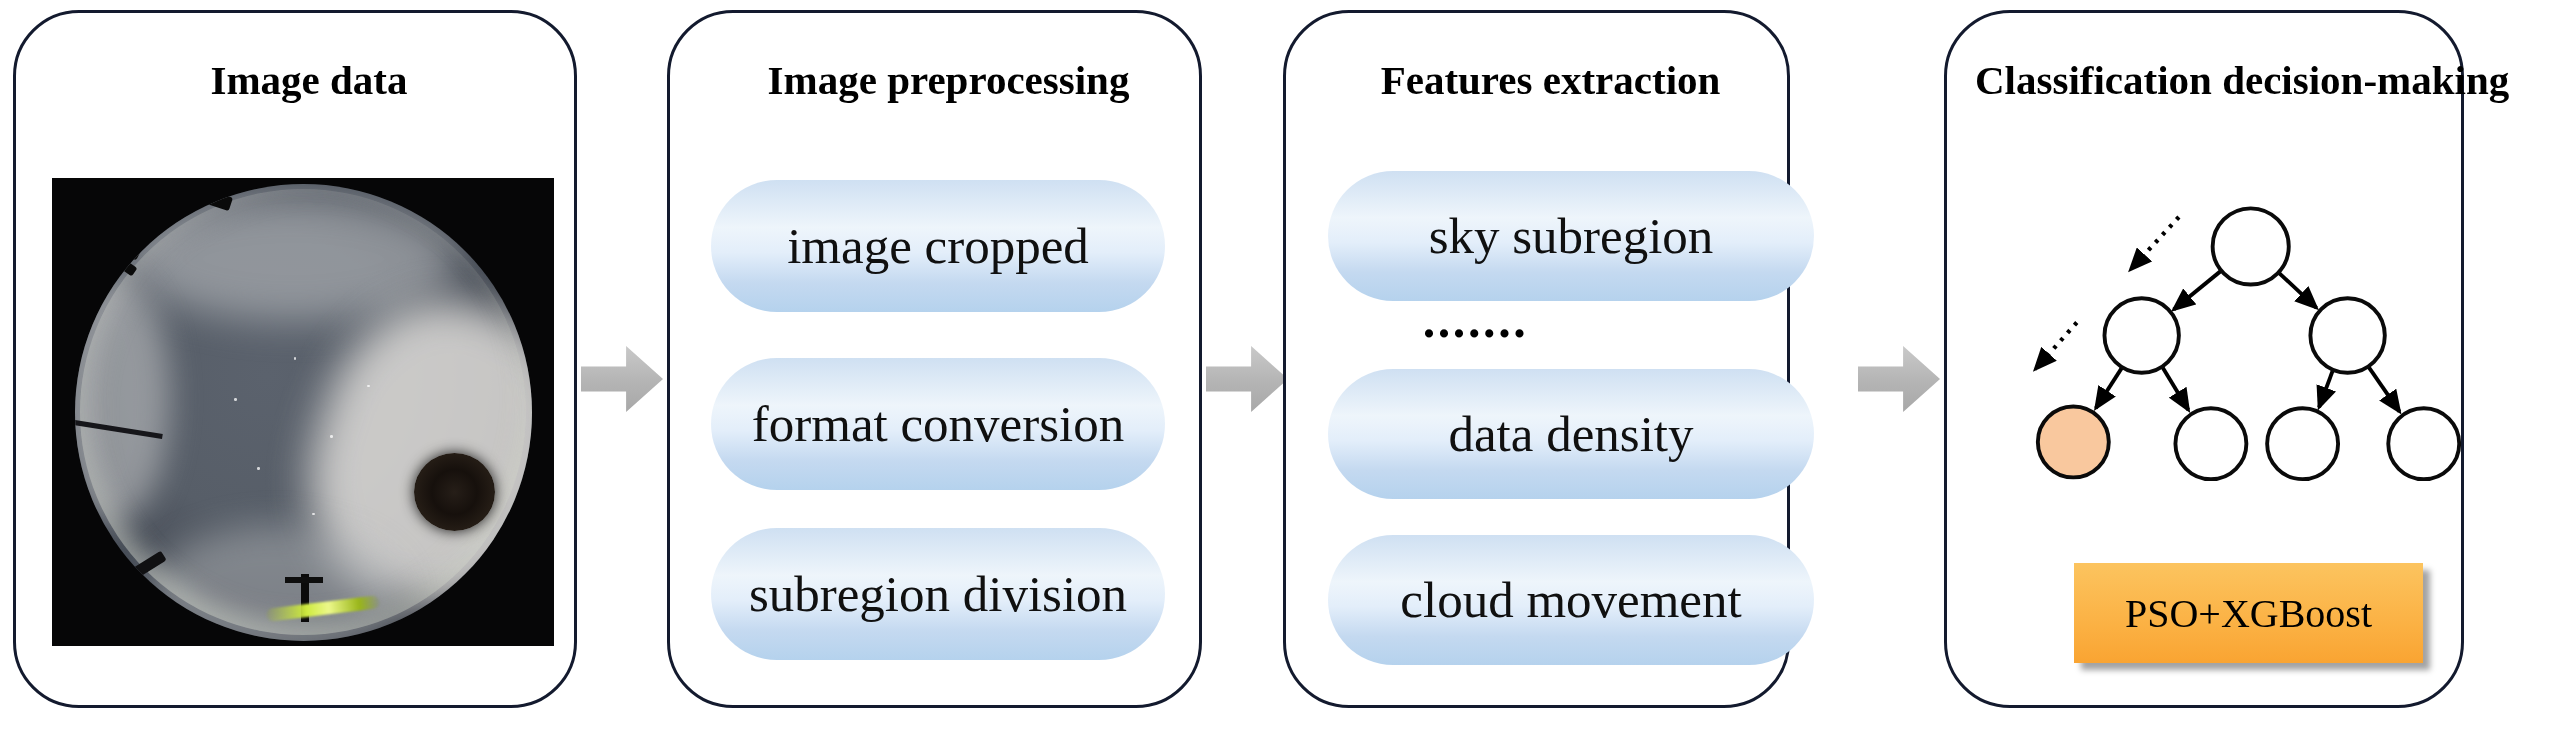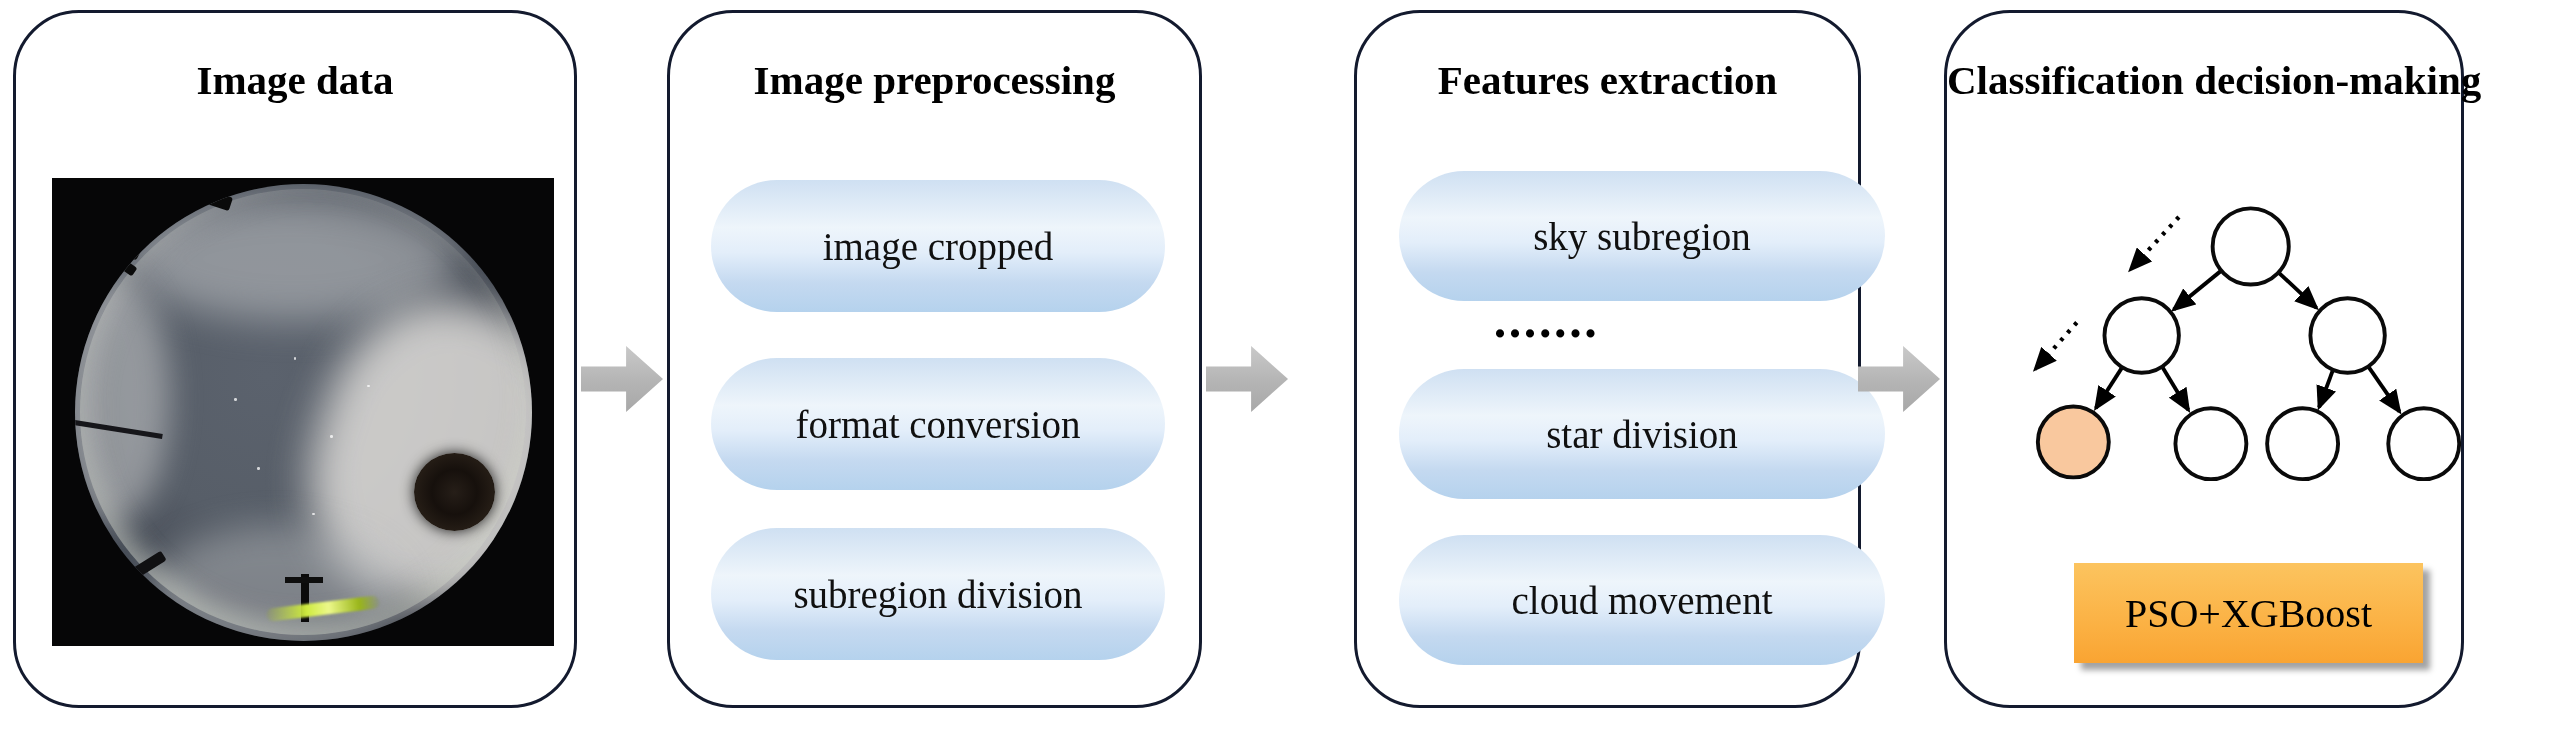--- a/index.html
+++ b/index.html
@@ -5,31 +5,31 @@
   html,body{margin:0;padding:0;background:#ffffff;}
   body{width:2576px;height:734px;overflow:hidden;
        font-family:"Liberation Serif","DejaVu Serif",serif;}
   .canvas{position:relative;width:2576px;height:734px;background:#ffffff;}
 
   
   .panel{position:absolute;top:10.4px;height:698px;box-sizing:border-box;
          background:#ffffff;border:3.9px solid #131a2e;border-radius:66px;}
   .panel-1{left:13px;width:564px;}
   .panel-2{left:667px;width:535px;}
-  .panel-3{left:1354px;width:507px;}
+  .panel-3{left:1283px;width:507px;}
   .panel-4{left:1944px;width:520px;}
 
   .panel-title{position:absolute;top:43px;left:0;right:0;text-align:center;
-               font-size:41px;font-weight:bold;color:#000;white-space:nowrap;}
+               font-size:41px;font-weight:bold;color:#000;white-space:nowrap;padding-left:28px;}
 
   
   .pill{position:absolute;border-radius:71px;
         background:linear-gradient(180deg,#cfe0f2 0%,#eef5fb 36%,#e3eefa 55%,#c4d9f0 78%,#b5d2ed 100%);
         display:flex;align-items:center;justify-content:center;
-        font-size:39px;color:#101010;white-space:nowrap;}
+        font-size:51px;color:#101010;white-space:nowrap;}
   .panel-2 .pill{left:41px;width:454px;height:132px;}
   .panel-2 .pill.p-0{top:167px;}
   .panel-2 .pill.p-1{top:345px;}
   .panel-2 .pill.p-2{top:515px;}
   .panel-3 .pill{left:42px;width:486px;height:130px;}
   .panel-3 .pill.p-0{top:158px;}
   .panel-3 .pill.p-1{top:356px;}
   .panel-3 .pill.p-2{top:522px;}
 
   .ellipsis-dots{position:absolute;top:281px;left:0;right:0;text-align:center;
@@ -128,21 +128,21 @@
     <div class="pill p-2">subregion division</div>
     <div class="pill p-1">format conversion</div>
   </div>
 
   <div class="flow-arrow fa-2"></div>
 
   <div class="panel panel-3">
     <div class="panel-title">Features extraction</div>
     <div class="pill p-0">sky subregion</div>
     <div class="ellipsis-dots">.......</div>
-    <div class="pill p-1">star division</div>
+    <div class="pill p-1">data density</div>
     <div class="pill p-2">cloud movement</div>
   </div>
 
   <div class="flow-arrow fa-3"></div>
 
   <div class="panel panel-4">
     <div class="panel-title">Classification decision-making</div>
 
     <div class="tree-wrap">
       <svg width="610" height="303" viewBox="0 0 705 350">

